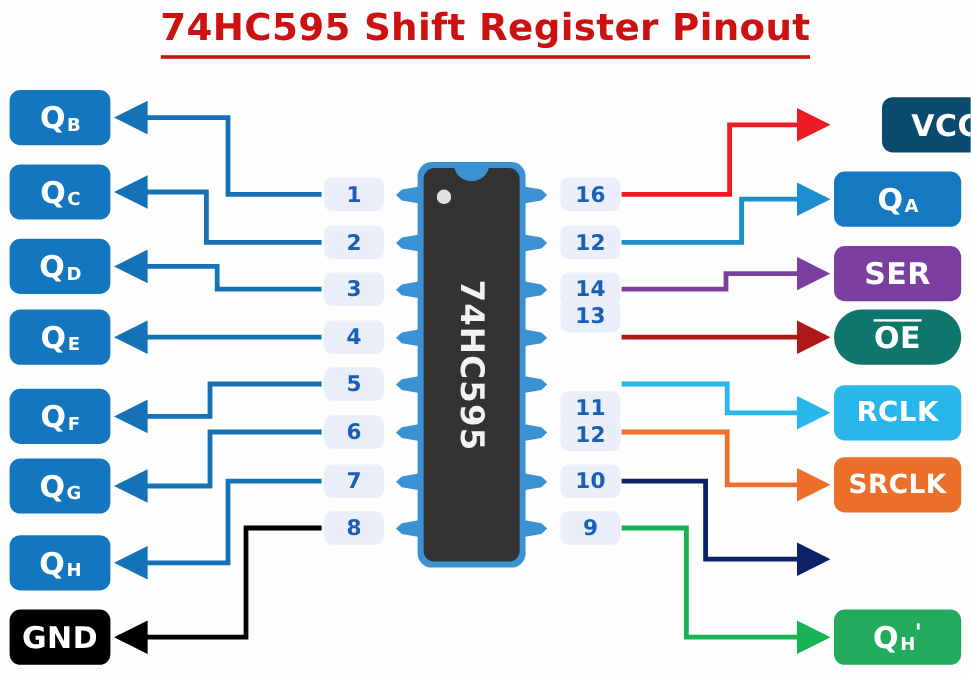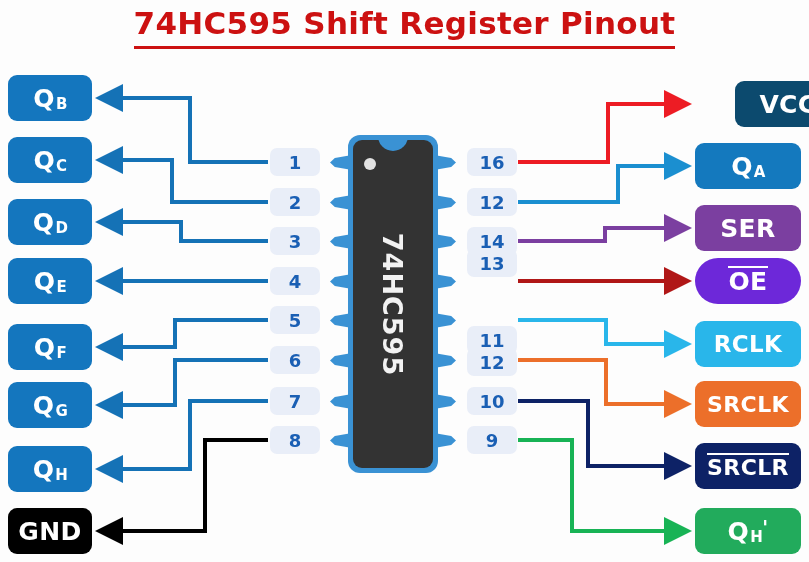--- a/index.html
+++ b/index.html
@@ -337,31 +337,28 @@
   <div class="siglabel right" style="top:81px;  background:#0c4a6e;margin-left:40px;">
     <span>VCC</span>
   </div>
   <div class="siglabel right" style="top:143px; background:#1479be;">
     <span>Q</span>
       <span class="sub">A</span>
   </div>
   <div class="siglabel right" style="top:205px; background:#7b3fa0;">
     <span>SER</span>
   </div>
-  <div class="siglabel right" style="top:258px; background:#6d28d9;border-radius:23px;">
+  <div class="siglabel right" style="top:258px; background:#0f766e;border-radius:23px;">
     <span class="ovl">OE</span>
   </div>
   <div class="siglabel right" style="top:381px; background:#ec6f2a; font-size:22px;">
     <span>SRCLK</span>
   </div>
   <div class="siglabel right" style="top:321px; background:#29b6ea; font-size:23px;">
     <span>RCLK</span>
   </div>
-  <div class="siglabel right" style="top:443px; background:#0d2266; font-size:22px;">
-    <span class="ovl">SRCLR</span>
-  </div>
   <div class="siglabel right" style="top:508px; background:#22ab5c;">
     <span>Q</span>
       <span class="sub">H</span>
       <span class="prime">'</span>
   </div>
 
 </div>
 
 </body></html>

